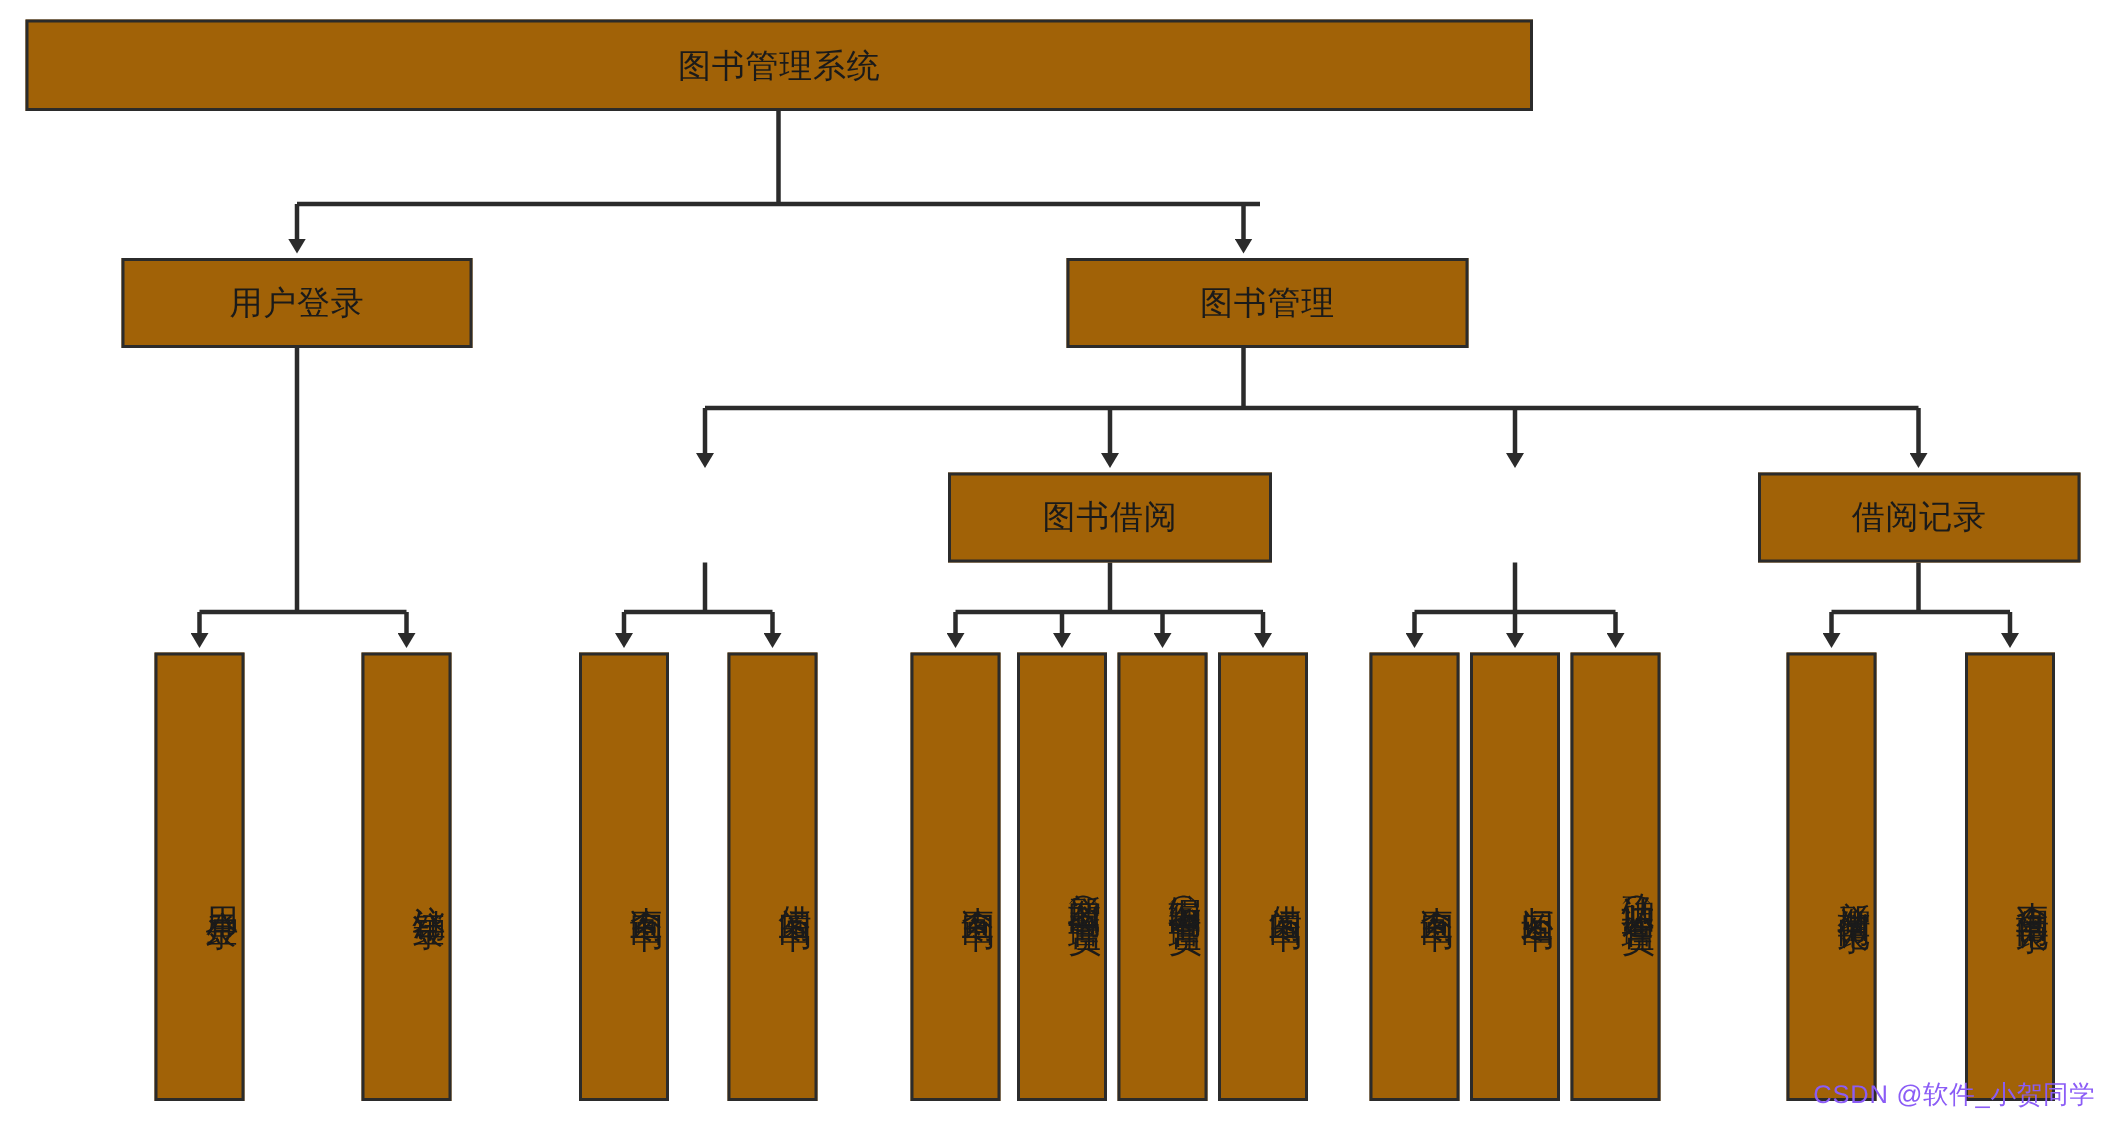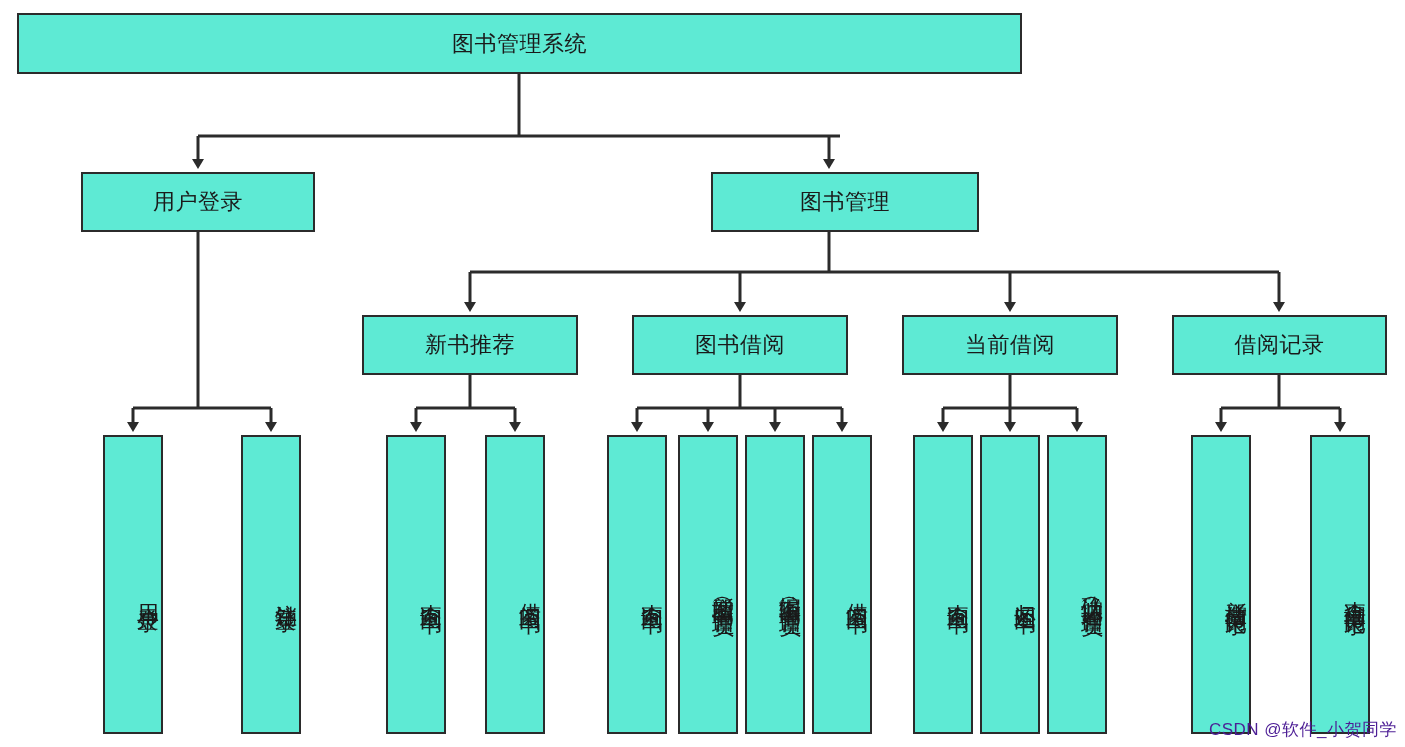--- a/index.html
+++ b/index.html
@@ -14,21 +14,21 @@
     position: relative;
     width: 1405px;
     height: 747px;
     background: #ffffff;
     overflow: hidden;
   }
   .node {
     position: absolute;
     box-sizing: border-box;
     border: 2px solid #2b2b2b;
-    background: #5eead4;
+    background: #a16207;
     display: flex;
     align-items: center;
     justify-content: center;
     color: #1a1a1a;
     line-height: 1.15;
   }
   .node.horiz {
     font-size: 22px;
     letter-spacing: 0.5px;
   }
@@ -53,21 +53,21 @@
     top: 0;
     width: 1405px;
     height: 747px;
     pointer-events: none;
   }
   .watermark {
     position: absolute;
     right: 8px;
     bottom: 6px;
     font-size: 17px;
-    color: #4c1d95;
+    color: #8b5cf6;
     letter-spacing: 0.5px;
     white-space: nowrap;
   }
 </style>
 </head>
 <body>
 
 <div id="canvas">
 
   <svg class="edges" viewBox="0 0 1405 747">
@@ -124,28 +124,22 @@
     <span>图书管理系统</span>
   </div>
 
   <div class="node horiz" style="left:81px; top:172px; width:234px; height:60px;">
     <span>用户登录</span>
   </div>
   <div class="node horiz" style="left:711px; top:172px; width:268px; height:60px;">
     <span>图书管理</span>
   </div>
 
-  <div class="node horiz" style="left:362px; top:315px; width:216px; height:60px;">
-    <span>新书推荐</span>
-  </div>
   <div class="node horiz" style="left:632px; top:315px; width:216px; height:60px;justify-content:center;">
     <span>图书借阅</span>
-  </div>
-  <div class="node horiz" style="left:902px; top:315px; width:216px; height:60px;">
-    <span>当前借阅</span>
   </div>
   <div class="node horiz" style="left:1172px; top:315px; width:215px; height:60px;">
     <span>借阅记录</span>
   </div>
 
   <div class="node vert" style="left:103px; top:435px; width:60px; height:299px;">
     <span class="vtext">用户登录</span>
   </div>
   <div class="node vert" style="left:241px; top:435px; width:60px; height:299px;">
     <span class="vtext">注销登录</span>

